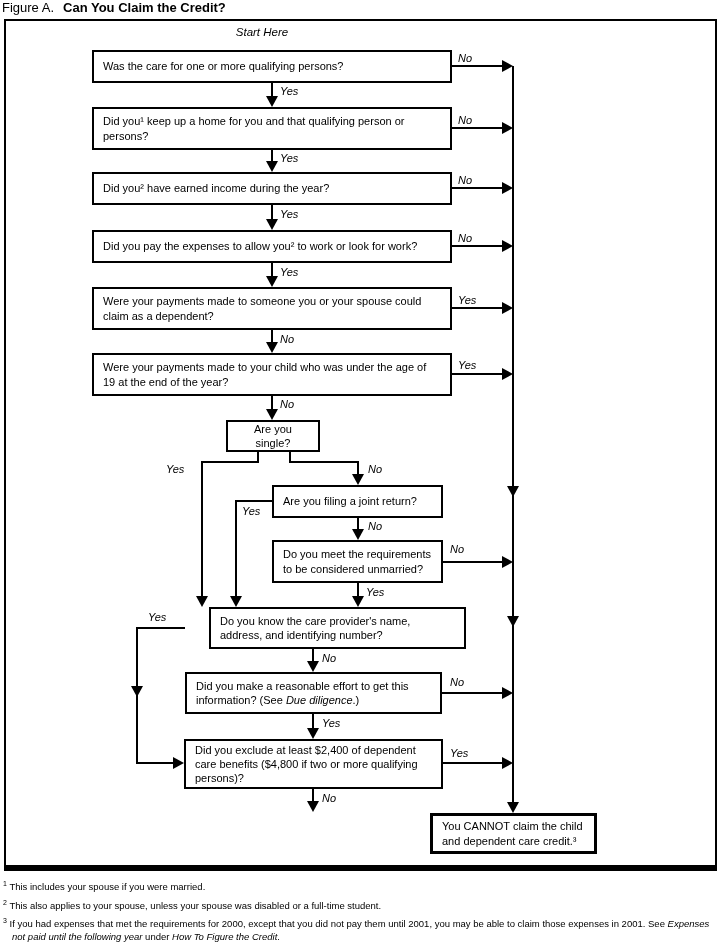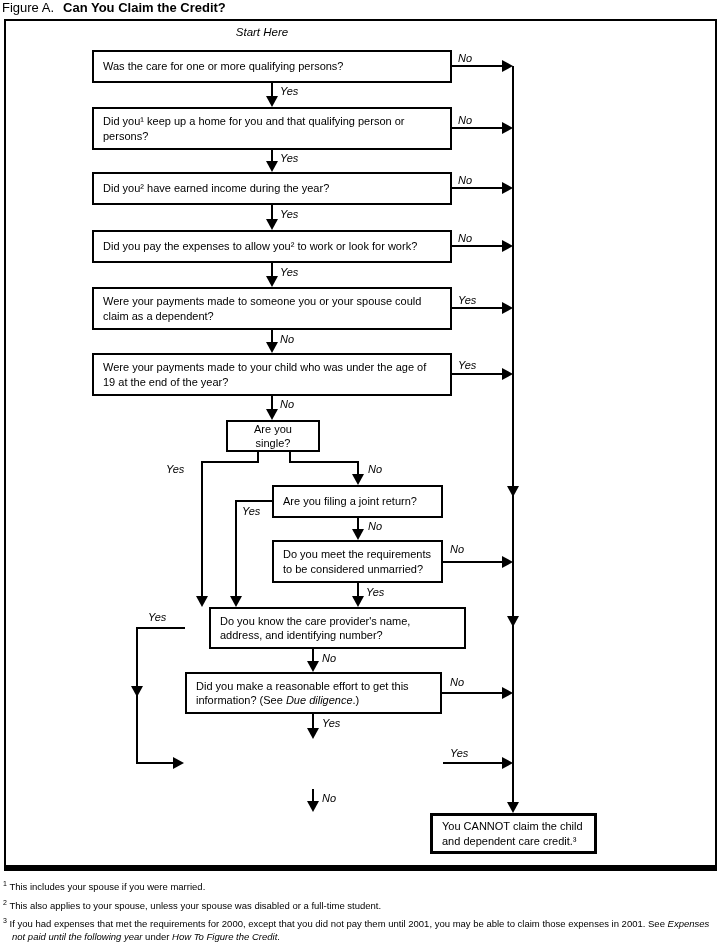--- a/index.html
+++ b/index.html
@@ -68,20 +68,23 @@
     </div>
   <div class="fbox" style="left:272px;top:540px;width:171px;height:43px;">
       <span>Do you meet the requirements to be considered unmarried?</span>
     </div>
   <div class="fbox" style="left:185px;top:607px;width:257px;height:42px;margin-left:24px;">
       <span>Do you know the care provider's name, address, and identifying number?</span>
     </div>
   <div class="fbox" style="left:185px;top:672px;width:257px;height:42px;">
     <span><span>Did you make a reasonable effort to get this information? (See </span><span class="em">Due diligence</span><span>.)</span></span>
   </div>
+  <div class="fbox" style="left:184px;top:739px;width:259px;height:50px;">
+      <span>Did you exclude at least $2,400 of dependent care benefits ($4,800 if two or more qualifying persons)?</span>
+    </div>
   <div class="fbox thick" style="left:430px;top:813px;width:167px;height:41px;">
       <span>You CANNOT claim the child and dependent care credit.³</span>
     </div>
 
   <div class="vl" style="left:271px;top:83px;height:13px;"></div>
   <div class="ahd" style="left:266px;top:96px;"></div>
   <div class="lbl" style="left:280px;top:85px;">Yes</div>
 
   <div class="vl" style="left:271px;top:150px;height:11px;"></div>
   <div class="ahd" style="left:266px;top:161px;"></div>

